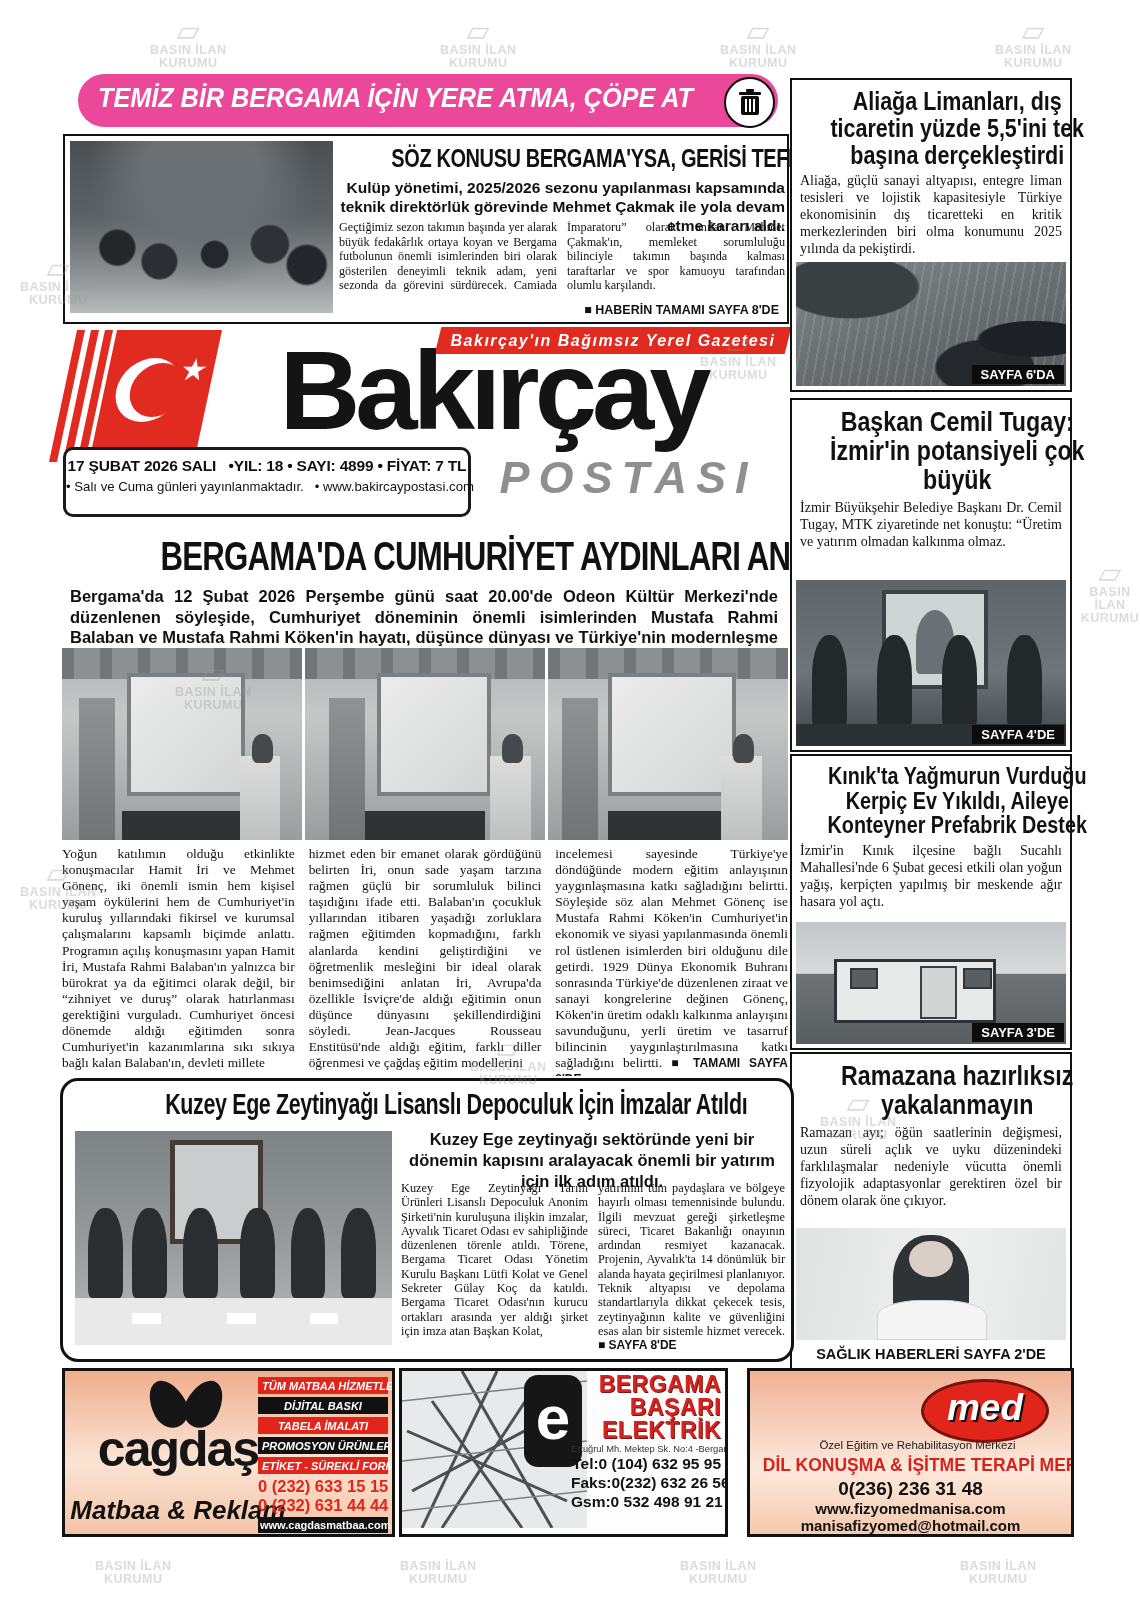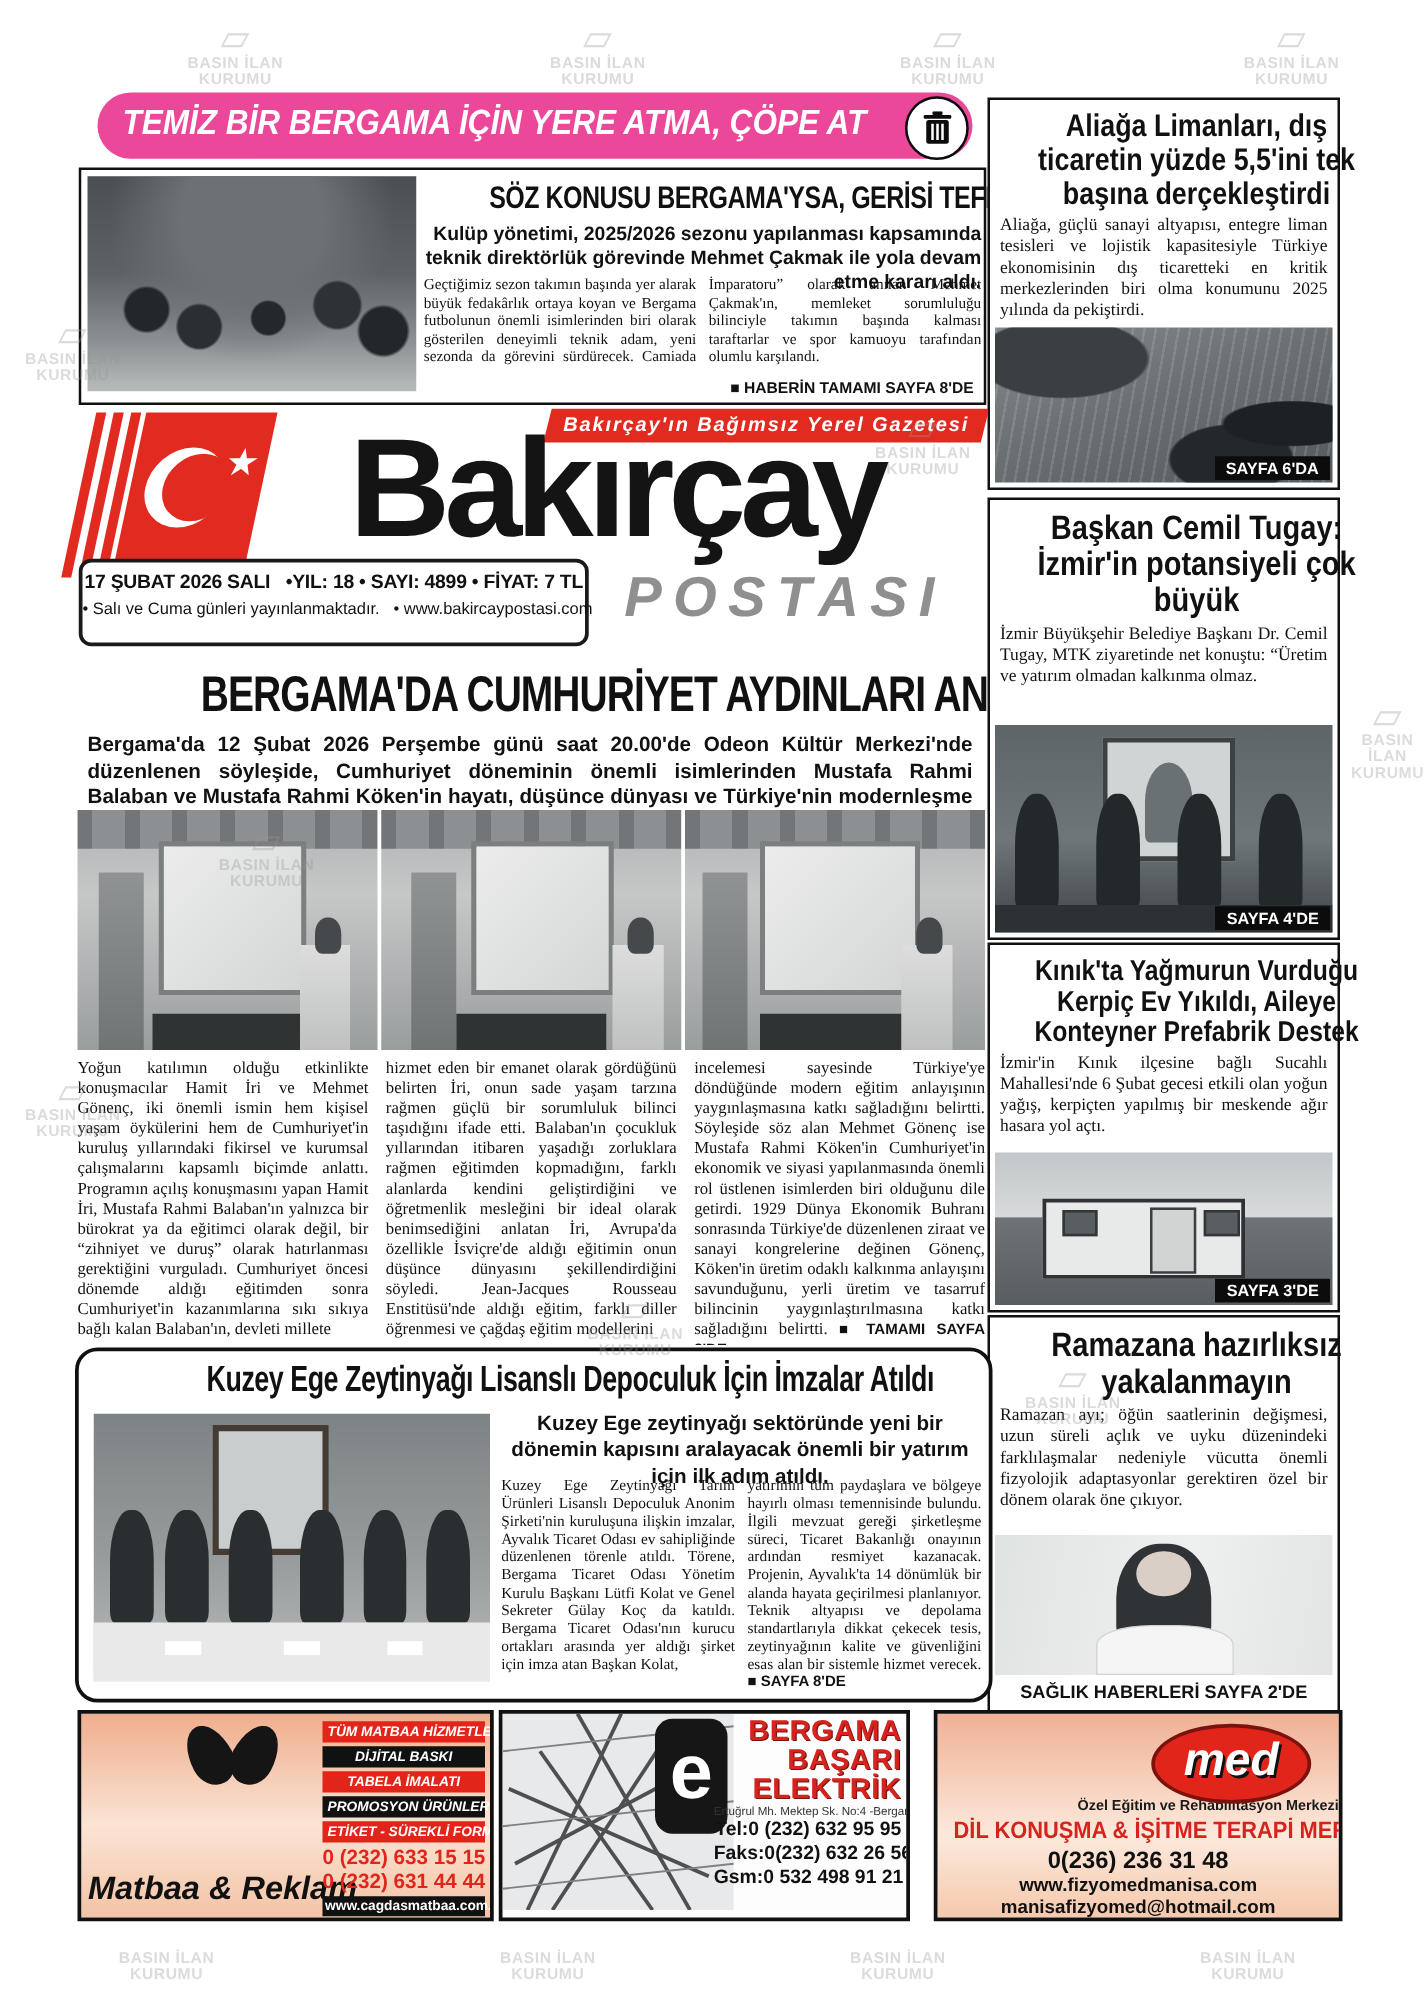--- a/index.html
+++ b/index.html
@@ -154,21 +154,21 @@
       text-shadow:1px 1px 0 #7a1511;}
   .ele-addr{margin-top:2px;font-size:9.3px;color:#333;white-space:nowrap;}
   .ele-tel{font-weight:800;font-size:15.5px;line-height:19px;white-space:nowrap;}
   .ad-fizyomed{left:747px;width:321px;background:linear-gradient(180deg,#f0b194 0%,#fce9dc 60%,#f5c9ad 100%);
       text-align:center;}
   .fiz-row{position:relative;height:62px;margin-top:6px;}
   .fiz-black{position:absolute;left:28px;top:0;font-size:52px;font-weight:900;letter-spacing:-1px;color:#151515;}
   .fiz-oval{position:absolute;right:22px;top:2px;width:122px;height:58px;background:#e2251b;border-radius:50%;
       border:3px solid #7a120e;color:#fff;font-style:italic;font-weight:900;font-size:37px;line-height:52px;
       text-shadow:2px 2px 0 #111;}
-  .fiz-sub{text-align:right;margin-left:14px;font-size:11.5px;font-weight:700;color:#1a1a1a;}
+  .fiz-sub{text-align:center;margin-left:14px;font-size:11.5px;font-weight:400;color:#1a1a1a;}
   .fiz-line{margin-top:3px;color:#d6231d;font-weight:900;font-size:19px;white-space:nowrap;
       transform:scaleX(.92);transform-origin:50% 50%;}
   .fiz-phone{margin-top:2px;font-weight:800;font-size:19px;}
   .fiz-web{font-weight:800;font-size:15px;}
   .fiz-mail{font-weight:800;font-size:15px;}
   
   .pylon{position:absolute;left:0;top:0;width:185px;height:157px;}
 </style>
 </head>
 <body>
@@ -360,20 +360,21 @@
         <span class="inline-foot">■ SAYFA 8'DE</span>
       </div>
     </div>
   </div>
 
   <div class="abs ad ad-cagdas">
     <div class="cag-mark">
       <i style="left:8px;transform:rotate(-28deg)"></i>
         <i style="left:44px;transform:rotate(28deg)"></i>
     </div>
+    <div class="cag-name">cagdaş</div>
     <div class="cag-tag">Matbaa &amp; Reklam</div>
     <div class="cag-right">
       <div class="cag-bar r">TÜM MATBAA HİZMETLERİ</div>
       <div class="cag-bar b">DİJİTAL BASKI</div>
       <div class="cag-bar r">TABELA İMALATI</div>
       <div class="cag-bar b">PROMOSYON ÜRÜNLER</div>
       <div class="cag-bar r">ETİKET - SÜREKLİ FORM</div>
       <div class="cag-phone">0 (232) 633 15 15</div>
       <div class="cag-phone">0 (232) 631 44 44</div>
       <div class="cag-web">www.cagdasmatbaa.com.tr</div>
@@ -396,21 +397,21 @@
           <line x1="0" y1="90" x2="185" y2="70"></line>
         <line x1="0" y1="140" x2="185" y2="120"></line>
       </g>
     </svg>
     <div class="ele-logo">e</div>
     <div class="ele-right">
       <div class="ele-name">BERGAMA</div>
       <div class="ele-name">BAŞARI</div>
       <div class="ele-name">ELEKTRİK</div>
       <div class="ele-addr">Ertuğrul Mh. Mektep Sk. No:4 -Bergama/İZMİR</div>
-      <div class="ele-tel">Tel:0 (232) 632 95 95</div>
+      <div class="ele-tel">Tel:0 (104) 632 95 95</div>
       <div class="ele-tel">Faks:0(232) 632 26 56</div>
       <div class="ele-tel">Gsm:0 532 498 91 21</div>
     </div>
   </div>
 
   <div class="abs ad ad-fizyomed">
     <div class="fiz-row">
       <span class="fiz-oval">med</span>
     </div>
     <div class="fiz-sub">Özel Eğitim ve Rehabilitasyon Merkezi</div>

